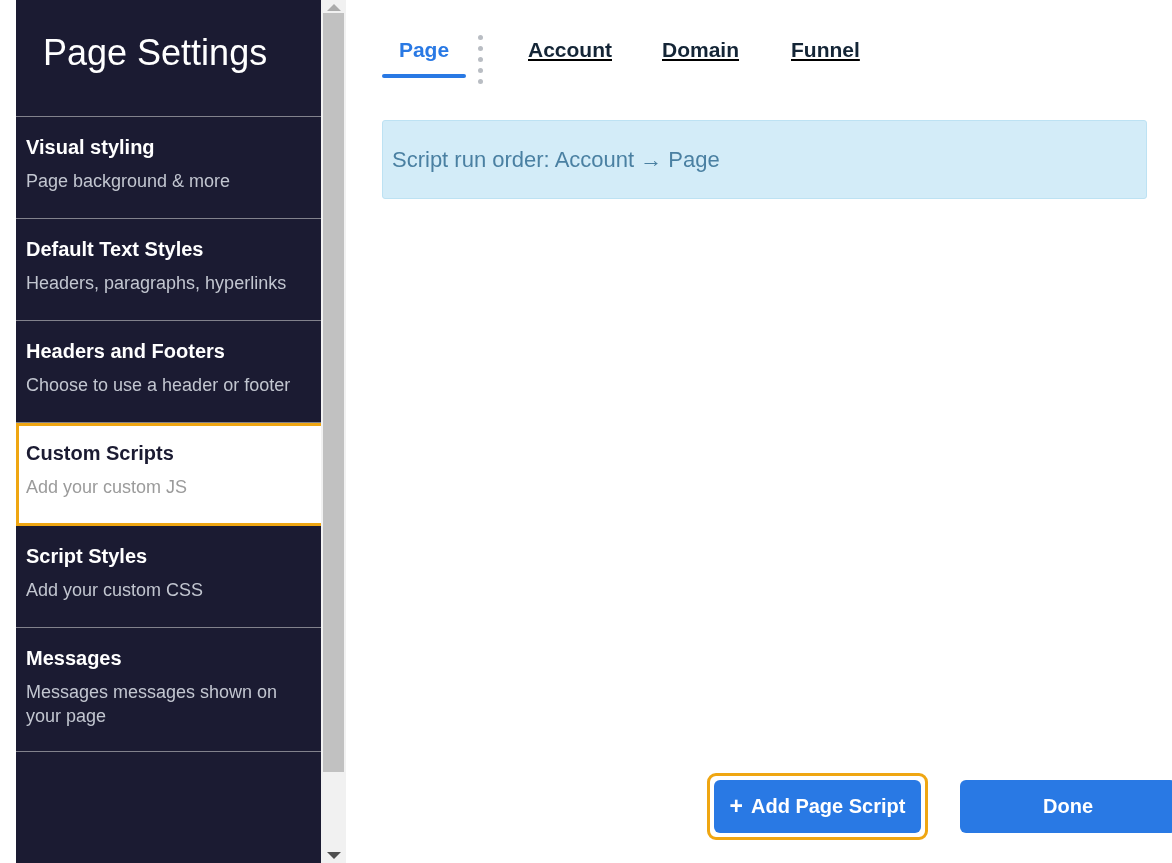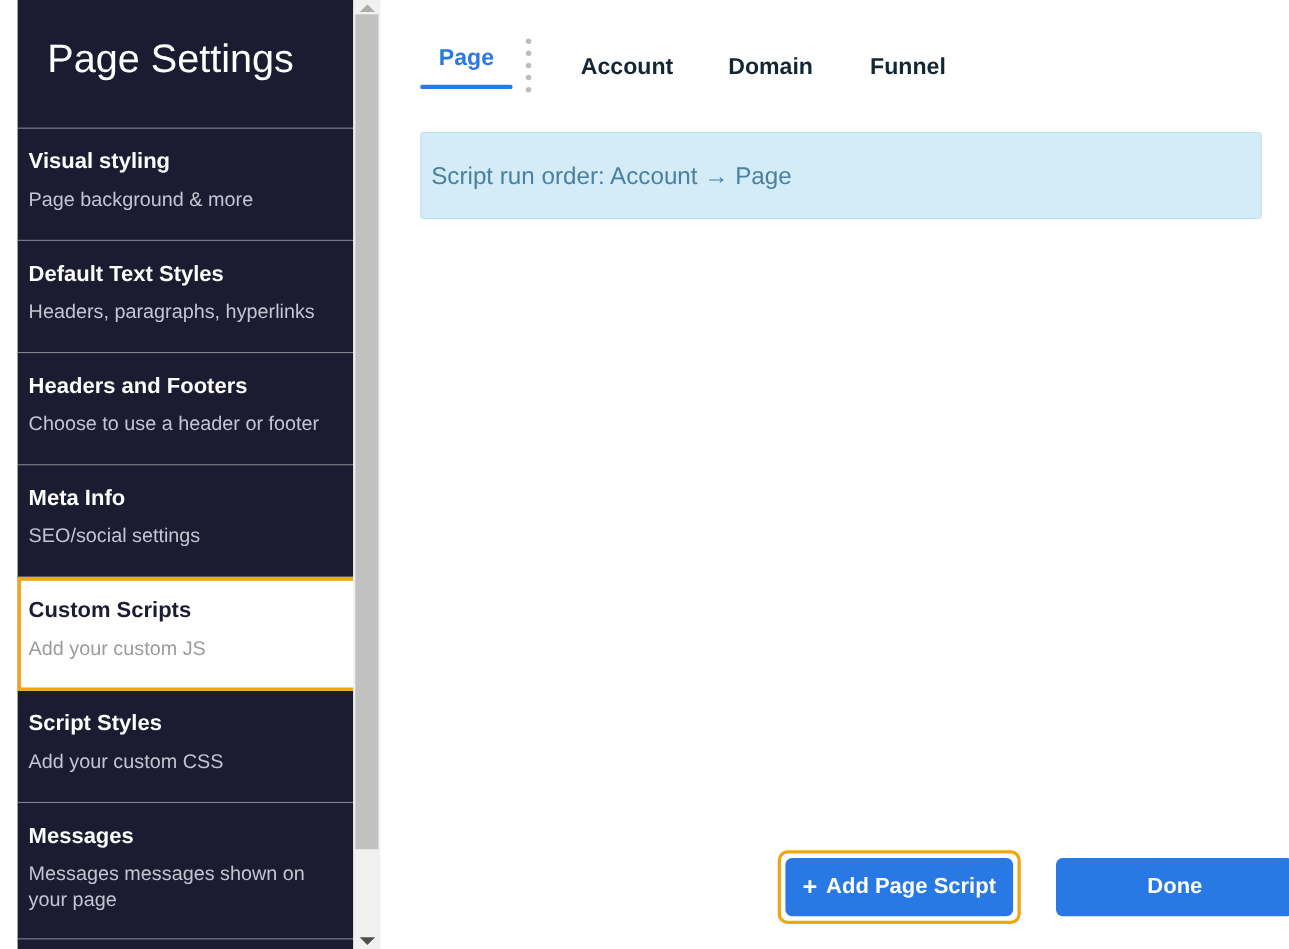--- a/index.html
+++ b/index.html
@@ -33,21 +33,21 @@
                  border-bottom:7px solid #ababab; }
   .sb-thumb { position:absolute; top:13px; left:2px; width:21px; height:759px;
               background:#c1c1c1; }
   .sb-arrow-down { position:absolute; bottom:4px; left:6px; width:0; height:0;
                    border-left:7px solid transparent; border-right:7px solid transparent;
                    border-top:7px solid #4f4f4f; }
 
   
   .main { position:absolute; left:346px; top:0; width:826px; height:863px; background:#ffffff; }
 
-  .tabs { display:flex; align-items:center; padding:37px 0 0 36px; }
+  .tabs { display:flex; align-items:flex-start; padding:37px 0 0 36px;text-decoration:underline; }
   .tab { font-size:21px; font-weight:600; color:#142536; cursor:pointer; line-height:25px; }
   .tab-page-box { width:84px; text-align:center; }
   .tab-page-box .tab { color:#2979e4; display:inline-block; }
   .tab-underline { margin-top:12px; height:4px; width:84px; background:#2979e4; border-radius:2px; }
   .tab-dots { display:flex; flex-direction:column; gap:6px; margin:-2px 0 0 12px; width:5px; }
   .tab-dots i { width:5px; height:5px; border-radius:50%; background:#b9bdc3; }
   .tab-account { margin-left:45px; }
   .tab-domain  { margin-left:50px; }
   .tab-funnel  { margin-left:52px; }
 
@@ -83,24 +83,20 @@
     <div class="nav-item">
       <div class="item-title">Default Text Styles</div>
       <div class="item-sub">Headers, paragraphs, hyperlinks</div>
     </div>
 
     <div class="nav-item">
       <div class="item-title">Headers and Footers</div>
       <div class="item-sub">Choose to use a header or footer</div>
     </div>
 
-    <div class="nav-item">
-      <div class="item-title">Meta Info</div>
-      <div class="item-sub">SEO/social settings</div>
-    </div>
 
     <div class="nav-item selected">
       <div class="item-title">Custom Scripts</div>
       <div class="item-sub">Add your custom JS</div>
     </div>
 
     <div class="nav-item">
       <div class="item-title">Script Styles</div>
       <div class="item-sub">Add your custom CSS</div>
     </div>

